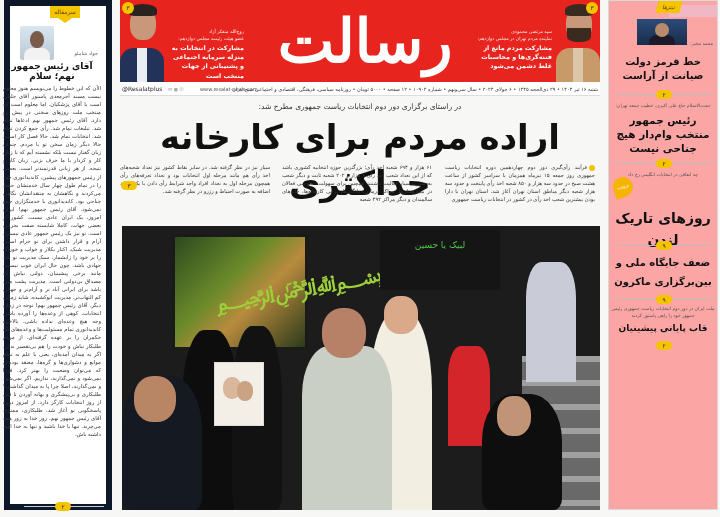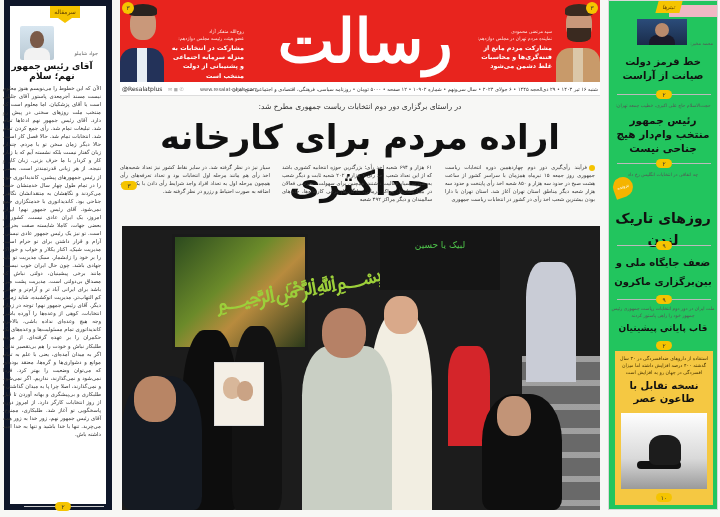--- a/index.html
+++ b/index.html
@@ -79,21 +79,21 @@
   .p6 { left: 326px; top: 120px; width: 42px; height: 100px; background: #d4252a; border-radius: 30% 30% 0 0; }
   .p7 { left: 360px; top: 168px; width: 80px; height: 116px; background: #0e0e0e; }
   .p7h { left: 375px; top: 170px; width: 34px; height: 40px; background: #c29477; border-radius: 45%; }
   .p8 { left: 404px; top: 36px; width: 50px; height: 120px; background: #c9ccd6; border-radius: 30% 30% 0 0; }
   .chairs { position: absolute; left: 400px; top: 130px; width: 78px; height: 154px; background: repeating-linear-gradient(180deg, #d8d8d8 0 6px, #8a8a8a 6px 24px); opacity: .7; }
   .poster { position: absolute; left: 92px; top: 136px; width: 50px; height: 64px; background: #f4efe6; border: 1px solid #ddd; }
   .poster .face1 { position: absolute; left: 8px; top: 14px; width: 18px; height: 22px; background: #d8b79a; border-radius: 45%; }
   .poster .face2 { position: absolute; left: 22px; top: 18px; width: 16px; height: 20px; background: #caa385; border-radius: 45%; }
 
   
-  .right-col { position: absolute; left: 608px; top: 0; width: 110px; height: 510px; background: #22c55e; border: 1px solid #d8d8d8; }
+  .right-col { position: absolute; left: 608px; top: 0; width: 110px; height: 510px; background: #fca5a5; border: 1px solid #d8d8d8; }
   .rc-badge { position: absolute; left: 48px; top: 0; width: 24px; height: 12px; background: #f5c400; font-size: 5.5px; color: #5a3a00; text-align: center; line-height: 12px; transform: skewX(-15deg); }
   .rc-header-stripe { position: absolute; left: 60px; top: 4px; width: 48px; height: 12px; background: #f0b8c4; }
   .rc-photo { position: absolute; left: 28px; top: 18px; width: 50px; height: 26px; background: linear-gradient(#2b4c7a, #1a2c4a); overflow: hidden; }
   .rc-photo .h { position: absolute; left: 18px; top: 4px; width: 14px; height: 14px; border-radius: 50%; background: #b98a6c; }
   .rc-photo .s { position: absolute; left: 12px; top: 16px; width: 26px; height: 12px; background: #1a1a2a; border-radius: 8px 8px 0 0; }
   .rc-caption { position: absolute; right: 4px; top: 40px; font-size: 4.6px; color: #555; }
   .rc-headline { position: absolute; right: 2px; width: 104px; text-align: center; font-weight: bold; color: #111; }
   .rc-kicker { position: absolute; right: 2px; width: 104px; text-align: center; font-size: 4.6px; color: #555; line-height: 6.5px; }
   .rc-ref { position: absolute; left: 47px; }
   .rc-rule { position: absolute; left: 8px; width: 94px; height: 1px; background: #bbb; }
@@ -128,21 +128,21 @@
     <div class="portrait left">
       <div class="suit"></div>
         <div class="shirt"></div>
         <div class="face"></div>
         <div class="hair"></div>
     </div>
     <span class="ref-corner l">۳</span>
     <div class="mast-quote left">
       <div class="small">روح‌الله متفکر آزاد</div>
       <div class="small">عضو هیئت رئیسه مجلس دوازدهم:</div>
-      <div class="big">مشارکت در انتخابات به منزله سرمایه اجتماعی و پشتیبانی از دولت منتخب است</div>
+      <div class="big">مشارکت در انتخابات به منزله سرمایه اجتماعی و پشتیبانی از جهات منتخب است</div>
     </div>
 
     <div class="logo">رسالت</div>
 
     <div class="mast-quote right">
       <div class="small">سید مرتضی محمودی</div>
       <div class="small">نماینده مردم تهران در مجلس دوازدهم:</div>
       <div class="big">مشارکت مردم مانع از فتنه‌گری‌ها و محاسبات غلط دشمن می‌شود</div>
     </div>
     <div class="portrait right">
@@ -222,23 +222,14 @@
     <span class="page-ref rc-ref" style="top:240px;">۹</span>
 
     <div class="rc-headline" style="top:252px;font-size:10px;line-height:19px;">ضعف جایگاه ملی و بین‌برگزاری ماکرون</div>
     <div class="rc-rule" style="top:298px;"></div>
     <span class="page-ref rc-ref" style="top:294px;">۹</span>
 
     <div class="rc-kicker" style="top:305px;">ملت ایران در دور دوم انتخابات ریاست جمهوری رئیس جمهور خود را راهی پاستور کردند</div>
     <div class="rc-headline" style="top:321px;font-size:9px;line-height:12px;">قاب پایانی پیشینیان</div>
     <span class="page-ref rc-ref" style="top:340px;">۲</span>
 
-    <div class="rc-yellow-box">
-      <div class="kick">استفاده از داروهای ضدافسردگی در ۳۰ سال گذشته ۴۰۰ درصد افزایش داشته اما میزان افسردگی در جهان رو به افزایش است</div>
-      <div class="head">نسخه تقابل با طاعون عصر</div>
-      <div class="img">
-          <div class="leg"></div>
-          <div class="fig"></div>
-        </div>
-      <span class="page-ref ref">۱۰</span>
-    </div>
   </div>
 </div>
 
 </body></html>

